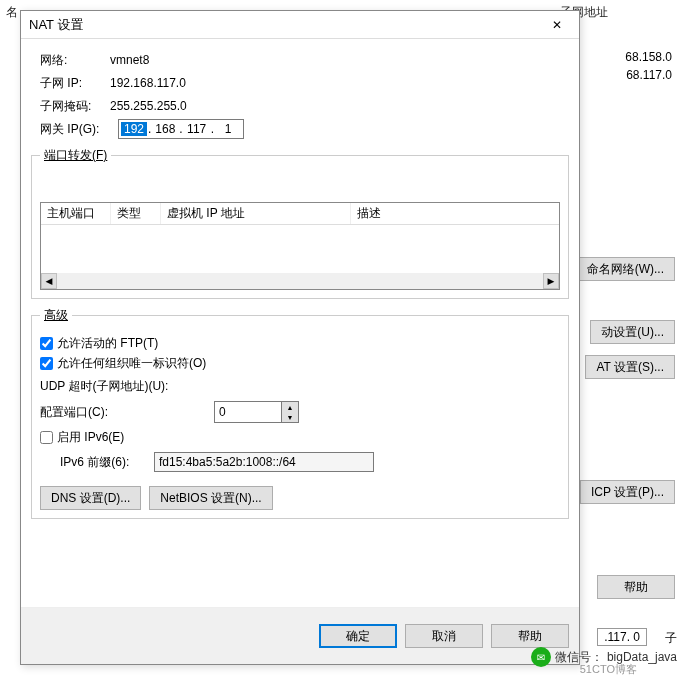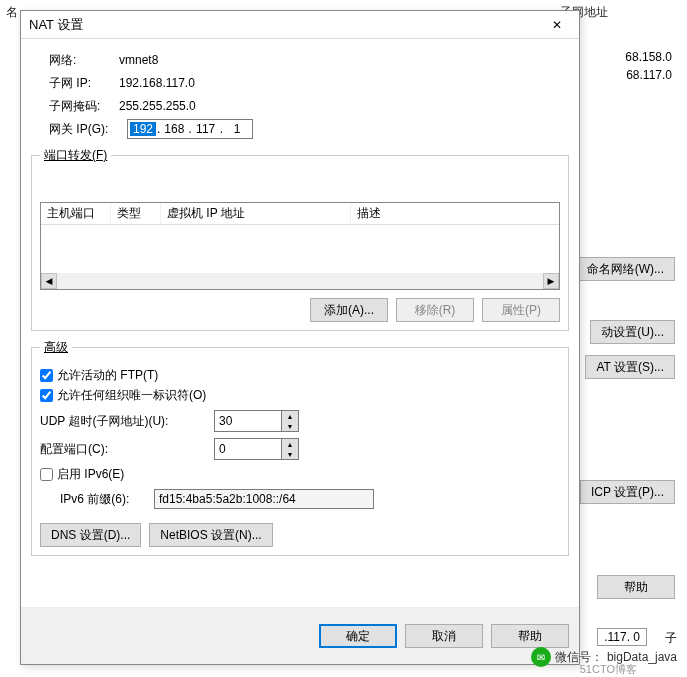--- a/index.html
+++ b/index.html
@@ -12,21 +12,21 @@
 
 .dialog {
   position: absolute; left: 20px; top: 10px; width: 560px; height: 655px;
   background: #fff; border: 1px solid #888; box-shadow: 2px 2px 8px rgba(0,0,0,0.15);
 }
 .titlebar { height: 28px; display: flex; align-items: center; padding: 0 4px 0 8px; border-bottom: 1px solid #ddd; }
 .titlebar .title { flex: 1; font-size: 13px; }
 .titlebar .close { width: 36px; height: 24px; display: flex; align-items: center; justify-content: center; cursor: pointer; font-size: 14px; }
 
 .content { padding: 8px 10px; }
-.row { display: flex; align-items: center; margin: 3px 18px; min-height: 20px; }
+.row { display: flex; align-items: center; margin: 3px 9px; min-height: 20px; }
 .lbl { width: 70px; }
 .val { }
 .ip-input { border: 1px solid #7a7a7a; padding: 1px 2px; background: #fff; display: inline-flex; align-items: center; height: 20px; }
 .ip-input .oct { width: 26px; text-align: center; display: inline-block; }
 .ip-input .oct.sel { background: #0078d7; color: #fff; }
 .ip-input .dot { padding: 0 1px; }
 
 fieldset { border: 1px solid #ccc; margin: 8px 0; padding: 8px; }
 legend { padding: 0 4px; text-decoration: underline; }
 
@@ -123,47 +123,35 @@
           <span class="th" style="width:50px">类型</span>
           <span class="th" style="width:190px">虚拟机 IP 地址</span>
           <span class="th" style="flex:1;border-right:none">描述</span>
         </div>
         <div class="scroll-h">
           <div class="arrow">◀</div>
           <div class="track"></div>
           <div class="arrow">▶</div>
         </div>
       </div>
-      <div class="btn-row">
-        <button class="win">添加(A)...</button>
-        <button class="win" disabled="">移除(R)</button>
-        <button class="win" disabled="">属性(P)</button>
-      </div>
     </fieldset>
 
     <fieldset>
       <legend>高级</legend>
       <label class="chk">
         <input type="checkbox" checked="" style="">
         <span>允许活动的 FTP(T)</span>
       </label>
       <label class="chk">
         <input type="checkbox" checked="" style="">
         <span>允许任何组织唯一标识符(O)</span>
       </label>
 
       <div class="numrow">
         <span class="nl">UDP 超时(子网地址)(U):</span>
-        <span class="spin">
-          <input value="30" style="">
-          <span class="spbtns">
-            <button class="spbtn">▲</button>
-            <button class="spbtn">▼</button>
-          </span>
-        </span>
       </div>
 
       <div class="numrow">
         <span class="nl">配置端口(C):</span>
         <span class="spin">
           <input value="0" style="">
           <span class="spbtns">
             <button class="spbtn">▲</button>
             <button class="spbtn">▼</button>
           </span>

